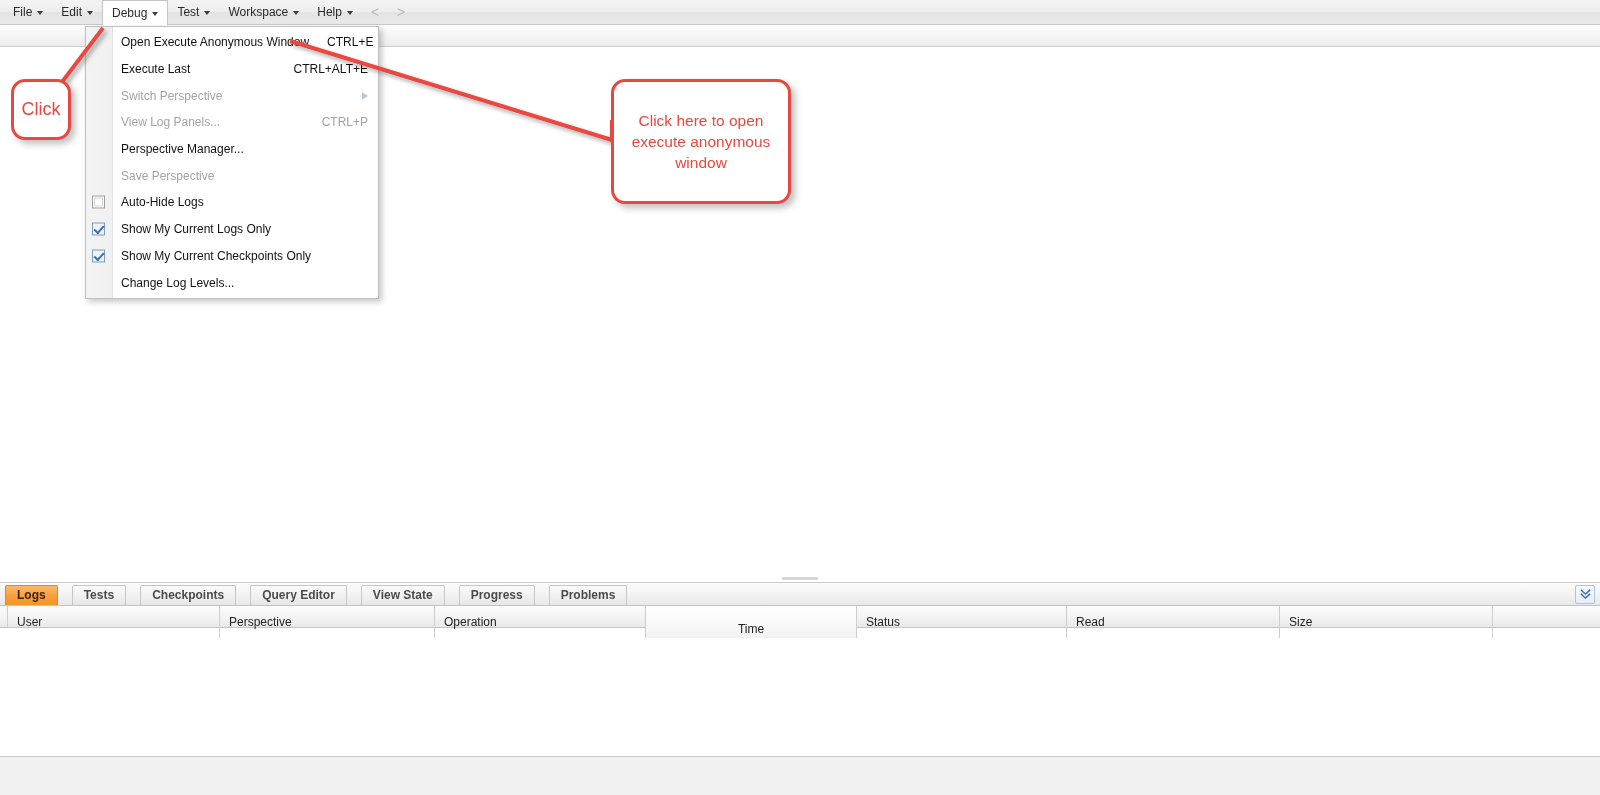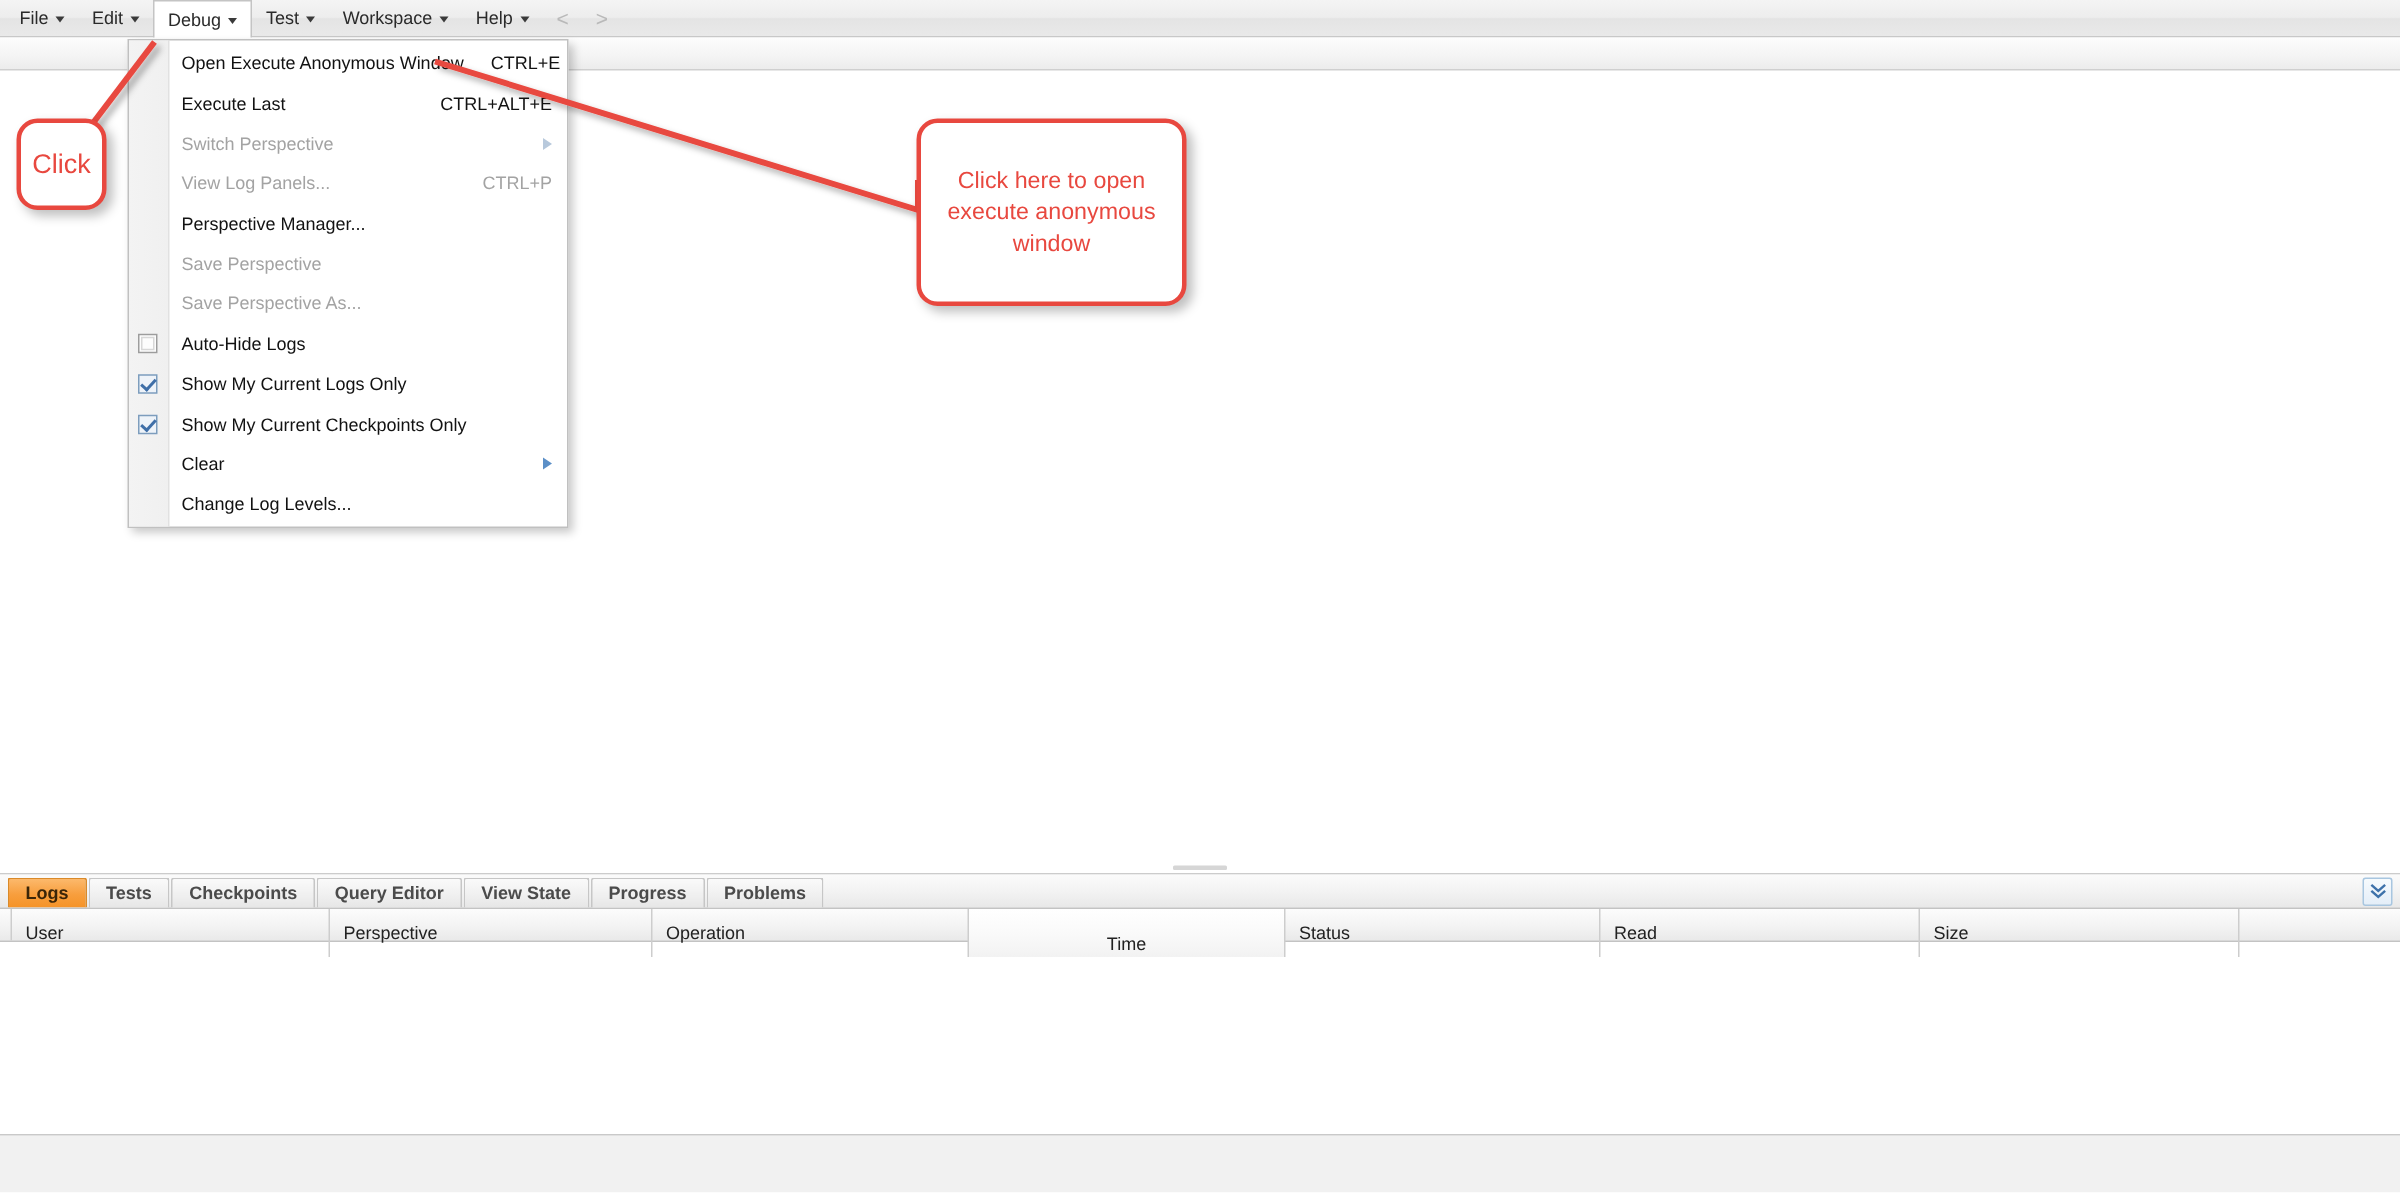--- a/index.html
+++ b/index.html
@@ -90,21 +90,21 @@
     height: 23px;
     background: linear-gradient(to bottom, #fbfbfb 0%, #f2f2f2 55%, #e8e8e8 100%);
     border-bottom: 1px solid #c3c3c3;
     display: flex; align-items: flex-end;
     padding-left: 5px;
     box-sizing: border-box;
   }
   .tab {
     height: 20px; line-height: 19px;
     padding: 0 11px;
-    margin-right: 1px;
+    margin-right: 14px;
     font-size: 12px; font-weight: bold;
     color: #4b4b4b;
     background: linear-gradient(to bottom, #fafafa 0%, #efefef 60%, #e6e6e6 100%);
     border: 1px solid #c6c6c6;
     border-bottom: none;
     border-radius: 2px 2px 0 0;
     cursor: default; white-space: nowrap;
     box-sizing: border-box;
   }
   .tab.selected {
@@ -417,43 +417,36 @@
     </div>
 
     <div class="mi">
       <span class="label">Perspective Manager...</span>
     </div>
 
     <div class="mi disabled">
       <span class="label">Save Perspective</span>
     </div>
 
-    <div class="mi disabled">
-      <span class="label">Save Perspective As...</span>
-    </div>
 
     <div class="mi">
       <span class="mi-check unchecked"></span>
       <span class="label">Auto-Hide Logs</span>
     </div>
 
     <div class="mi">
       <span class="mi-check checked"></span>
       <span class="label">Show My Current Logs Only</span>
     </div>
 
     <div class="mi">
       <span class="mi-check checked"></span>
       <span class="label">Show My Current Checkpoints Only</span>
     </div>
 
-    <div class="mi">
-      <span class="label">Clear</span>
-      <i class="submenu-arrow"></i>
-    </div>
 
     <div class="mi">
       <span class="label">Change Log Levels...</span>
     </div>
   </div>
 
   <svg class="callout-svg">
     <defs>
       <filter id="softshadow" x="-40%" y="-40%" width="200%" height="200%">
         <feDropShadow dx="3" dy="3" stdDeviation="2.2" flood-color="#000000" flood-opacity="0.32"></feDropShadow>

